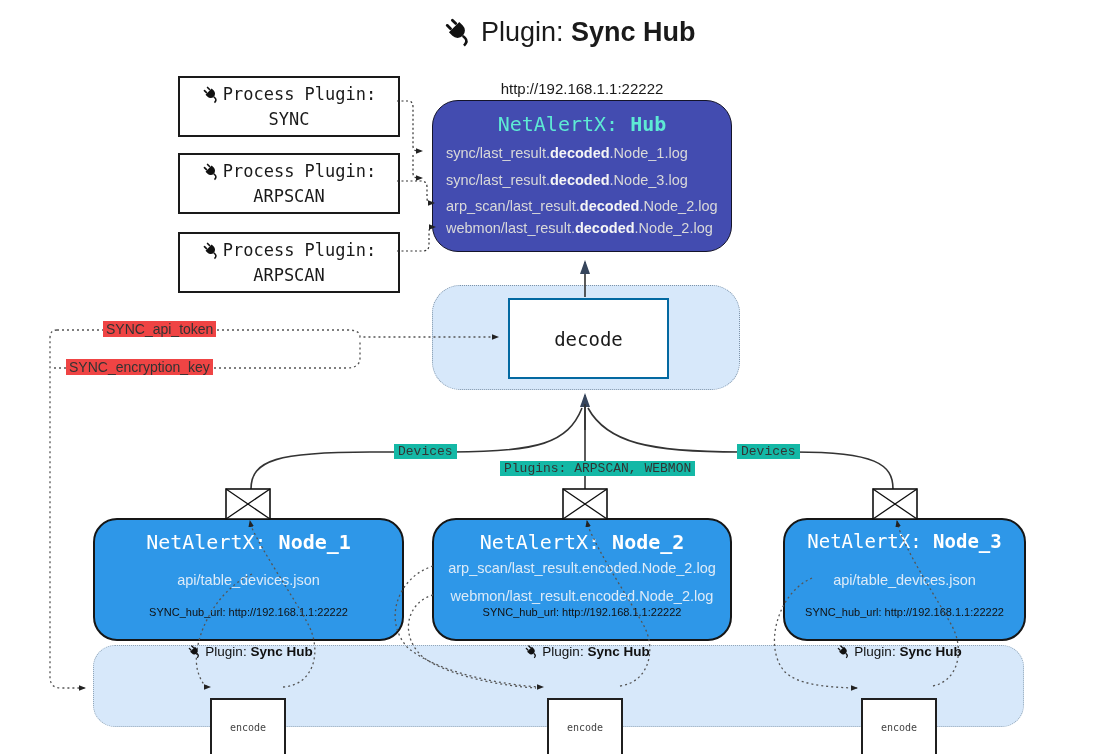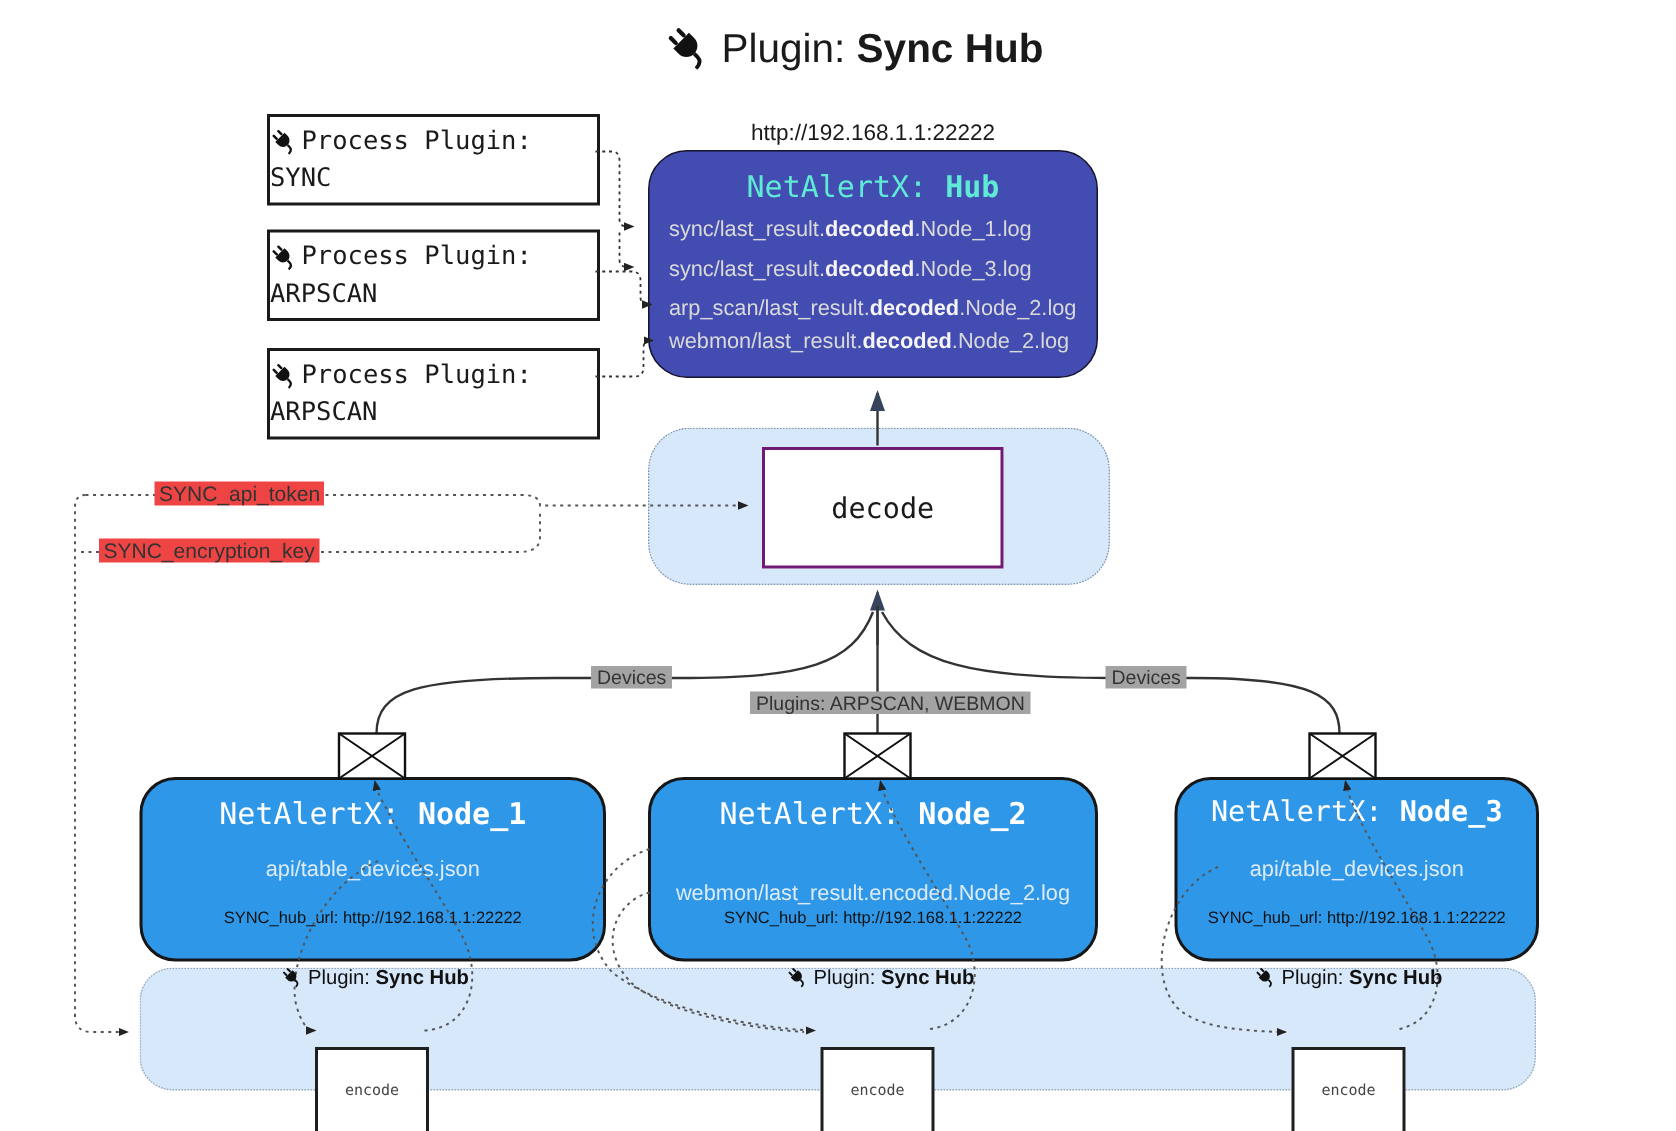--- a/index.html
+++ b/index.html
@@ -4,42 +4,42 @@
 <style>
   html,body{margin:0;padding:0;background:#fff;}
   #canvas{position:relative;width:1100px;height:754px;background:#fff;overflow:hidden;
           font-family:"Liberation Sans",sans-serif;color:#222;}
   .abs{position:absolute;}
   
   #title{left:443px;top:16px;display:flex;align-items:center;gap:6px;font-size:27px;color:#1a1a1a;}
   #title .plug{width:32px;height:32px;}
   
   .pbox{left:178px;width:218px;height:57px;background:#fff;border:2px solid #1a1a1a;
-        display:flex;flex-direction:column;justify-content:center;
+        display:flex;flex-direction:column;align-items:center;justify-content:center;
         font-family:"DejaVu Sans Mono",monospace;font-size:17px;line-height:25px;color:#1a1a1a;}
   .pbox .l1{display:flex;align-items:center;gap:2px;}
   .pbox .plug{width:19px;height:19px;}
   
   #hub{left:432px;top:100px;width:298px;height:150px;border-radius:26px;
        background:var(--hub-fill,#434CB0);border:1.5px solid #14142a;}
   #hub .htitle{position:absolute;top:11px;width:100%;text-align:center;color:#5eead4;
        font-family:"DejaVu Sans Mono",monospace;font-size:20px;}
   .hlog{position:absolute;left:13px;font-size:14.5px;color:#d9d9d9;white-space:nowrap;}
   .hlog b{color:#f5f5f5;}
   #hubUrl{top:80px;left:433px;width:298px;text-align:center;font-size:15px;color:#1a1a1a;}
   
   #decWrap{left:432px;top:285px;width:306px;height:103px;border-radius:28px;
        background:var(--band-fill,#D7E8FA);border:1.5px dotted #7e93a8;}
-  #decode{left:508px;top:298px;width:157px;height:77px;background:#fff;border:2px solid #701a75;
+  #decode{left:508px;top:298px;width:157px;height:77px;background:#fff;border:2px solid #0369a1;
        display:flex;align-items:center;justify-content:center;
        font-family:"DejaVu Sans Mono",monospace;font-size:19px;color:#1a1a1a;}
   
   .keylab{font-size:14px;color:#333;background:#ef4444;padding:0 3px;z-index:6;}
   
-  .edgelab{font-size:13px;color:#333;background:#a3a3a3;padding:0 4px;z-index:6;white-space:nowrap;}
+  .edgelab{font-size:13px;color:#333;background:#14b8a6;padding:0 4px;z-index:6;white-space:nowrap;font-family:Liberation Mono, monospace;}
   
   .node{top:518px;height:119px;border-radius:24px;background:var(--node-fill,#2E97E8);
         border:2px solid #161616;}
   .node .ntitle{position:absolute;top:10px;width:100%;text-align:center;color:#fff;
         font-family:"DejaVu Sans Mono",monospace;font-size:20px;white-space:nowrap;}
   .node .nfile{position:absolute;width:100%;text-align:center;font-size:14.5px;color:#ddebf8;white-space:nowrap;}
   .node .nurl{position:absolute;bottom:21px;width:100%;text-align:center;font-size:11px;color:#111;}
   
   #band{left:93px;top:645px;width:929px;height:80px;border-radius:22px;
         background:var(--band-fill,#D7E8FA);border:1.5px dotted #93a7b8;}
@@ -131,20 +131,21 @@
   <div class="abs edgelab" style="left:500px;top:461px">Plugins: ARPSCAN, WEBMON</div>
   <div class="abs edgelab" style="left:737px;top:444px">Devices</div>
 
   <div class="abs node" style="left:93px;width:307px">
     <div class="ntitle"><span>NetAlertX: </span><b>Node_1</b></div>
     <div class="nfile" style="top:52px">api/table_devices.json</div>
     <div class="nurl">SYNC_hub_url: http://192.168.1.1:22222</div>
   </div>
   <div class="abs node" style="left:432px;width:296px">
     <div class="ntitle"><span>NetAlertX: </span><b>Node_2</b></div>
+    <div class="nfile" style="top:40px">arp_scan/last_result.encoded.Node_2.log</div>
     <div class="nfile" style="top:68px">webmon/last_result.encoded.Node_2.log</div>
     <div class="nurl">SYNC_hub_url: http://192.168.1.1:22222</div>
   </div>
   <div class="abs node" style="left:783px;width:239px">
     <div class="ntitle" style="font-size:19px"><span>NetAlertX: </span><b>Node_3</b></div>
     <div class="nfile" style="top:52px">api/table_devices.json</div>
     <div class="nurl">SYNC_hub_url: http://192.168.1.1:22222</div>
   </div>
 
   <div class="abs" id="band"></div>

